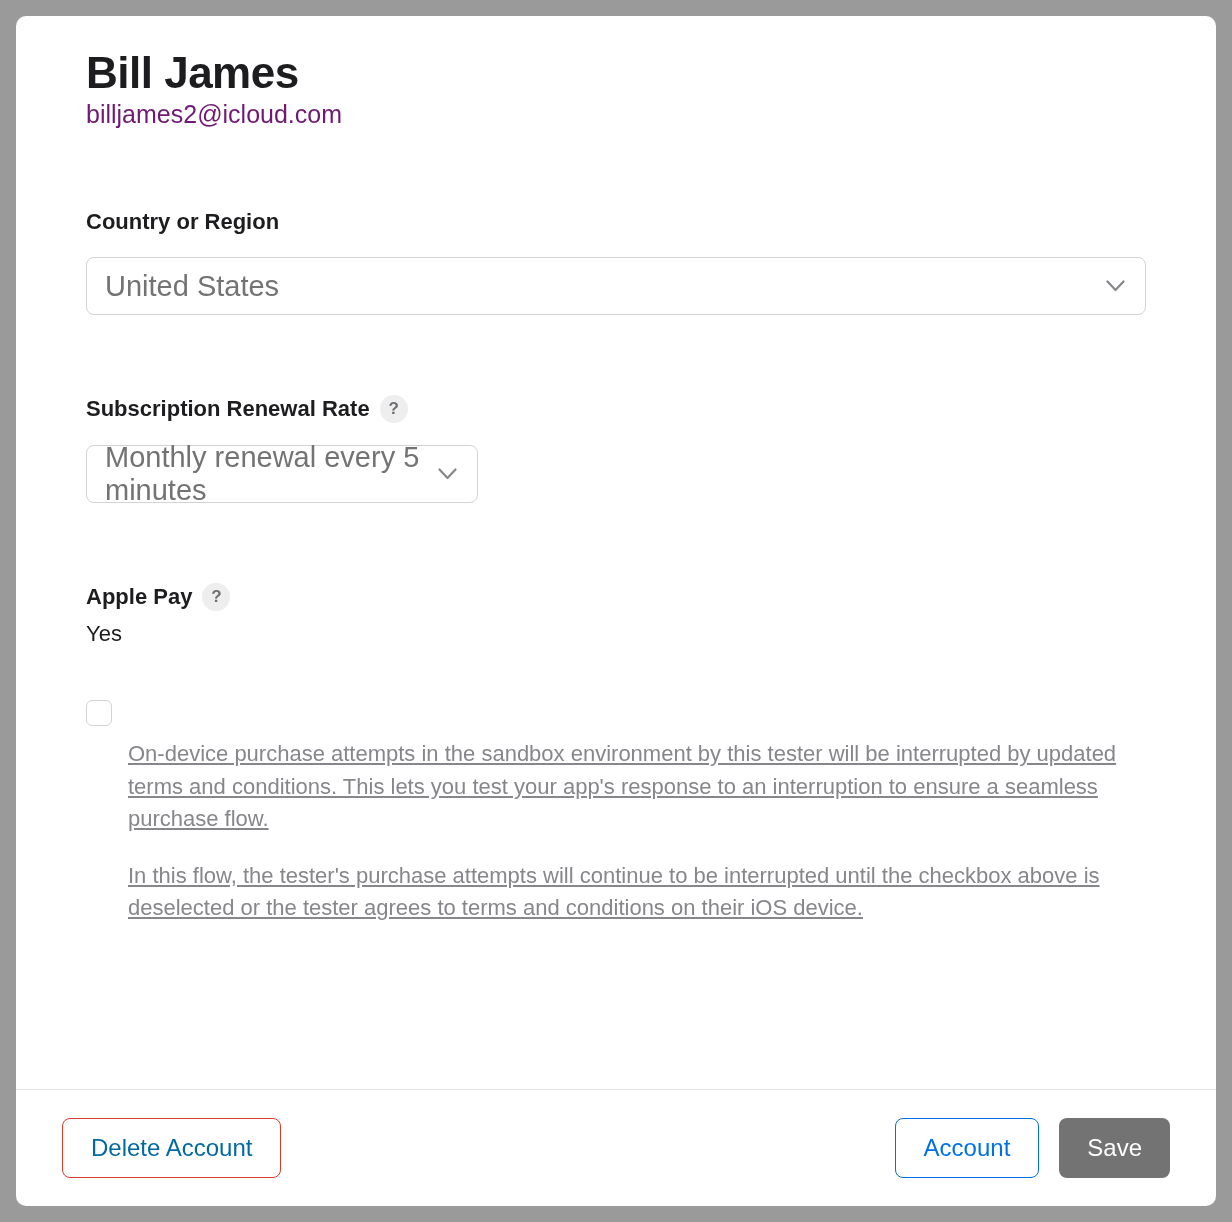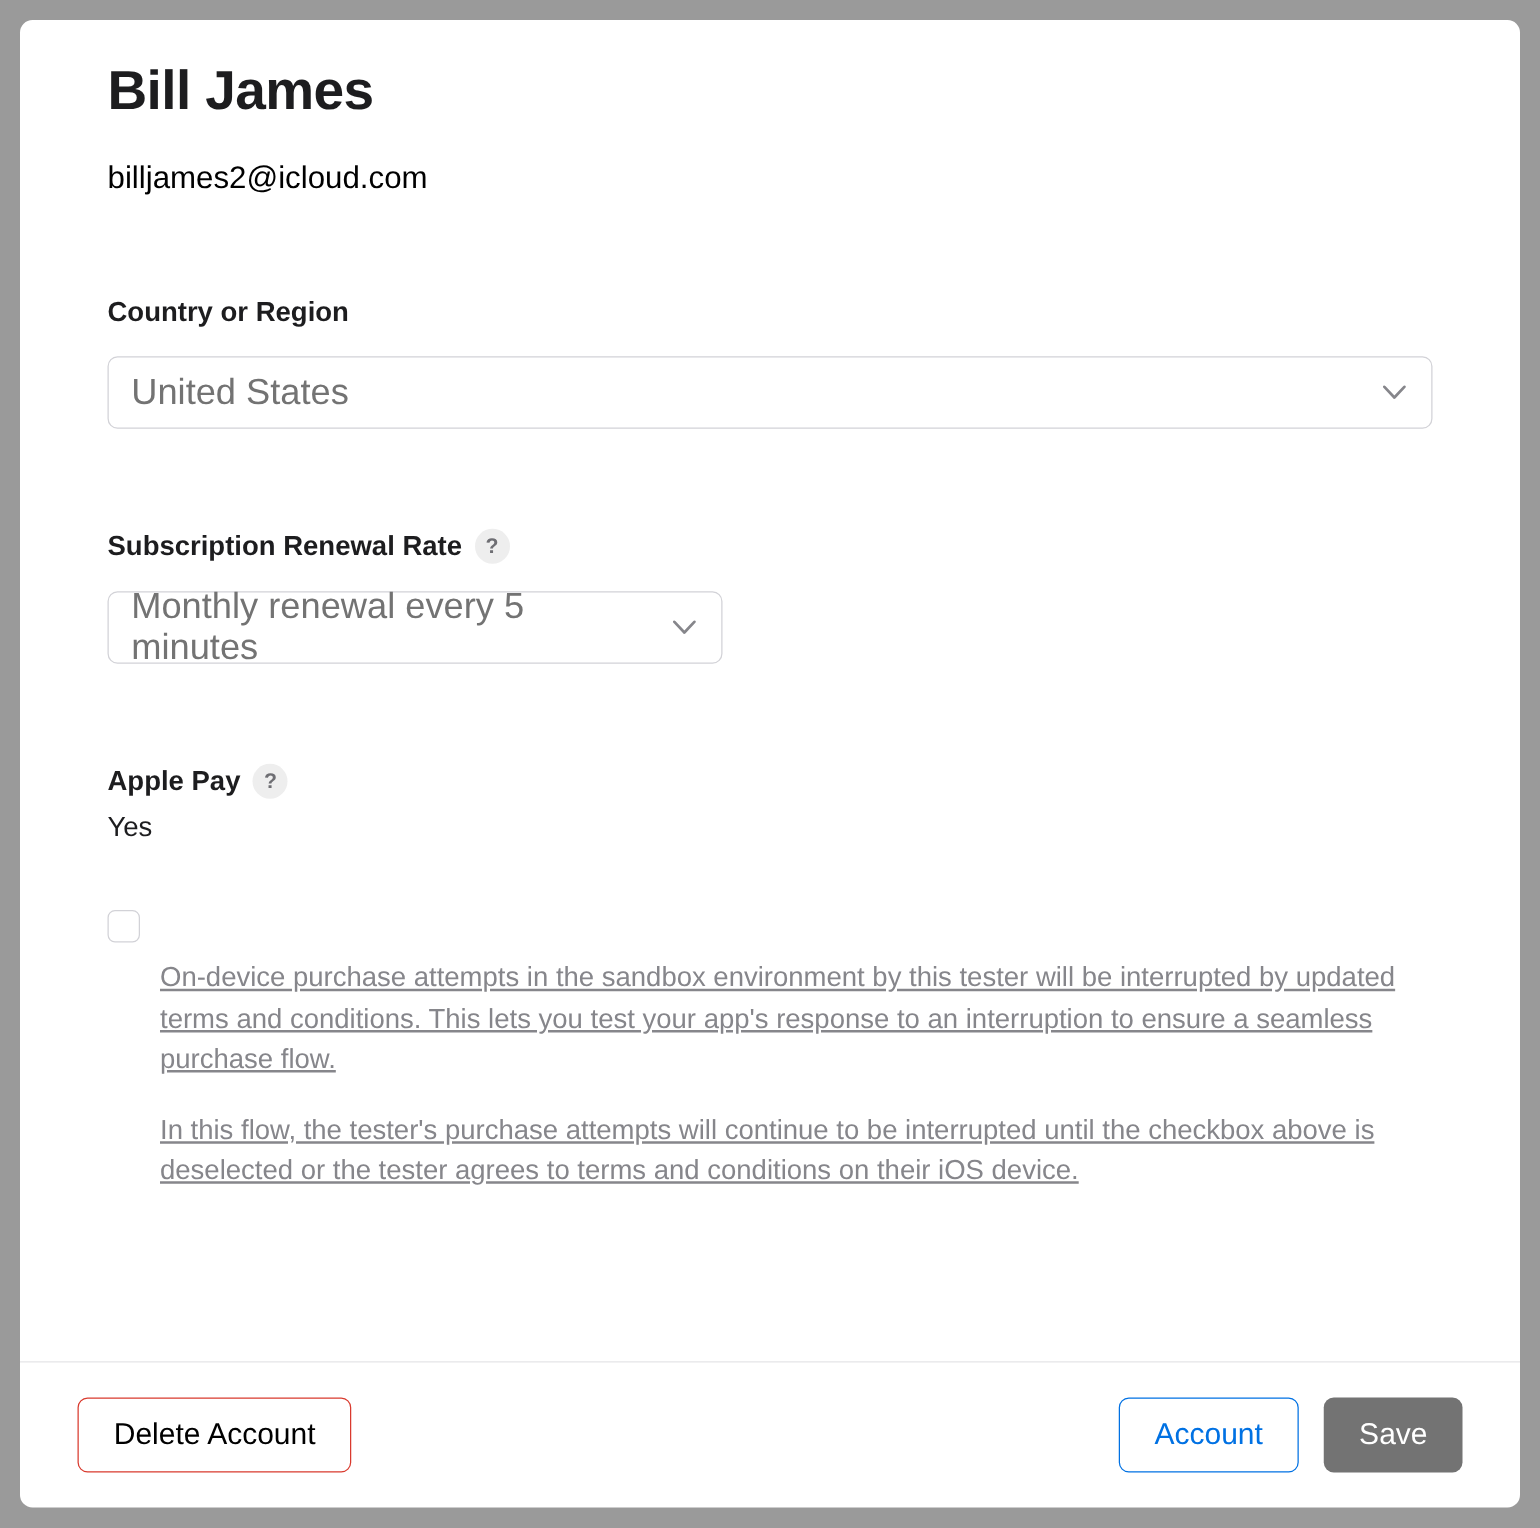--- a/index.html
+++ b/index.html
@@ -24,22 +24,22 @@
       padding: 32px 70px 30px 70px;
     }
     .title {
       font-size: 44px;
       font-weight: 700;
       color: #1d1d1f;
       letter-spacing: -0.5px;
     }
     .email {
       font-size: 25px;
-      color: #000000;
-      margin-top: 30px;
+      color: #701a75;
+      margin-top: 2px;
       font-weight: 400;
     }
     .field { margin-top: 80px; }
     .field + .field { }
     .field-label {
       font-size: 22px;
       font-weight: 600;
       color: #1d1d1f;
       display: inline-flex;
       align-items: center;
@@ -64,21 +64,21 @@
       display: flex;
       align-items: center;
       justify-content: space-between;
       padding: 0 20px 0 18px;
       font-size: 29px;
       color: #737373;
       background: #fff;
       cursor: pointer;
       gap: 12px;
     }
-    .select.narrow { width: 492px; }
+    .select.narrow { width: 392px; }
     .select.full { width: 100%; }
     .chevron {
       display: inline-flex;
     }
     .chevron svg { width: 19px; height: 12px; }
     .static-value {
       font-size: 22px;
       color: #1d1d1f;
       margin-top: 10px;
     }
@@ -125,21 +125,21 @@
       font-size: 24px;
       font-weight: 500;
       display: inline-flex;
       align-items: center;
       justify-content: center;
       padding: 0 28px;
       cursor: pointer;
     }
     .btn-delete {
       border: 1.5px solid #d93a2e;
-      color: #000000;
+      color: #0369a1;
       background: #fff;
     }
     .btn-cancel {
       border: 1.5px solid #0071e3;
       color: #0071e3;
       background: #fff;
     }
     .btn-save {
       border: none;
       background: #737373;

